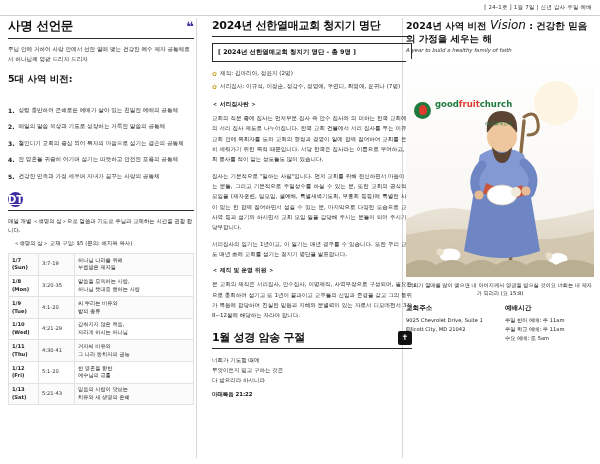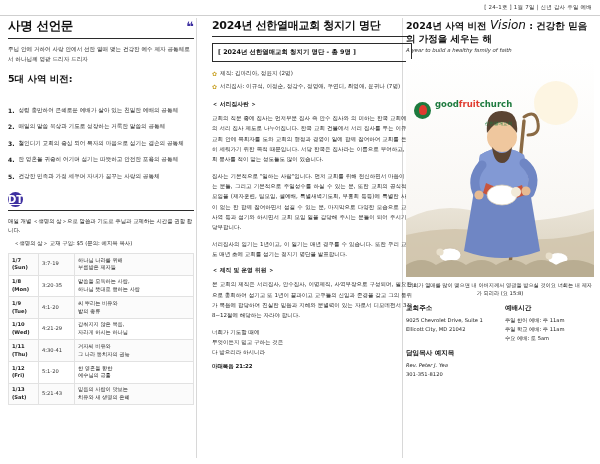--- a/index.html
+++ b/index.html
@@ -283,20 +283,24 @@
     </div>
 
     <div class="para-head" style="margin-top:9px">＜ 서리집사란 ＞</div>
     <div class="para">교회의 직분 중에 집사는 먼저부분 집사 즉 안수 집사와 의 미하는 한국 교회에서의 서리 집사 제도로 나누어집니다. 한국 교회 건물에서 서리 집사를 두는 이유는 교회 안에 목회자를 도와 교회의 행정과 경영이 일에 함께 참여하여 교회를 든든히 세워가기 위한 목적 때문입니다. 서당 한국은 집사라는 이름으로 부여하고, 교회 봉사를 적이 맡는 성도들도 많이 있습니다.</div>
     <div class="para">집사는 기본적으로 "일하는 사람"입니다. 먼저 교회를 위해 헌신하면서 마음이 있는 분들, 그리고 기본적으로 주일성수를 하실 수 있는 분, 또한 교회의 공식적인 모임을 (제자훈련, 팀모임, 셀예배, 특별새벽기도회, 부흥회 등등)에 특별한 사항이 없는 한 함께 참여하면서 섬길 수 있는 분, 마지막으로 다양한 모습으로 교회 사역 등과 섬기와 하시면서 교회 모임 일을 감당해 주시는 분들이 되어 주시기를 당부합니다.</div>
     <div class="para">서리집사의 임기는 1년이고, 이 일기는 매년 경우를 수 있습니다. 또한 우리 교회도 매년 초에 교회를 섬기는 청지기 명단을 발표합니다.</div>
 
     <div class="para-head">＜ 제직 및 운영 위원 ＞</div>
     <div class="para">본 교회의 제직은 서리집사, 안수집사, 이명제직, 사역부장으로 구성되며, 필요한으로 총회하여 섬기고 또 1년이 끝과이고 교우들의 신임과 존경을 갖고 그의 통위가 복음에 합당하여 진실한 믿음과 지혜와 분별력이 있는 자로서 디모데전서 3장 8~12절에 해당하는 자라야 합니다.</div>
 
+    <div class="sec-head" style="margin-top:10px">
+      <span class="sec-title sm">1월 성경 암송 구절</span>
+      <span class="badge-sq">✝</span>
+    </div>
 
     <div class="verse">너희가 기도할 때에</div>
     <div class="verse">무엇이든지 믿고 구하는 것은</div>
     <div class="verse">다 받으리라 하시니라</div>
     <div class="verse-ref">마태복음 21:22</div>
   </div>
 
   <div class="col col-right">
 
     <div class="rtitle">
@@ -372,21 +376,16 @@
       </div>
       <div class="info-col">
         <div class="info-h">예배시간</div>
         <div class="info-l">주일 한어 예배: 주 11am</div>
         <div class="info-l">주일 학교 예배: 주 11am</div>
         <div class="info-l">수요 예배: 토 5am</div>
       </div>
     </div>
 
     <div class="info-grid">
-      <div class="info-col">
-        <div class="info-h">담임목사 예지목</div>
-        <div class="info-l ital">Rev. Peter J. Yea</div>
-        <div class="info-l">301-351-8120</div>
-      </div>
     </div>
   </div>
 
 </div>
 
 </body></html>

